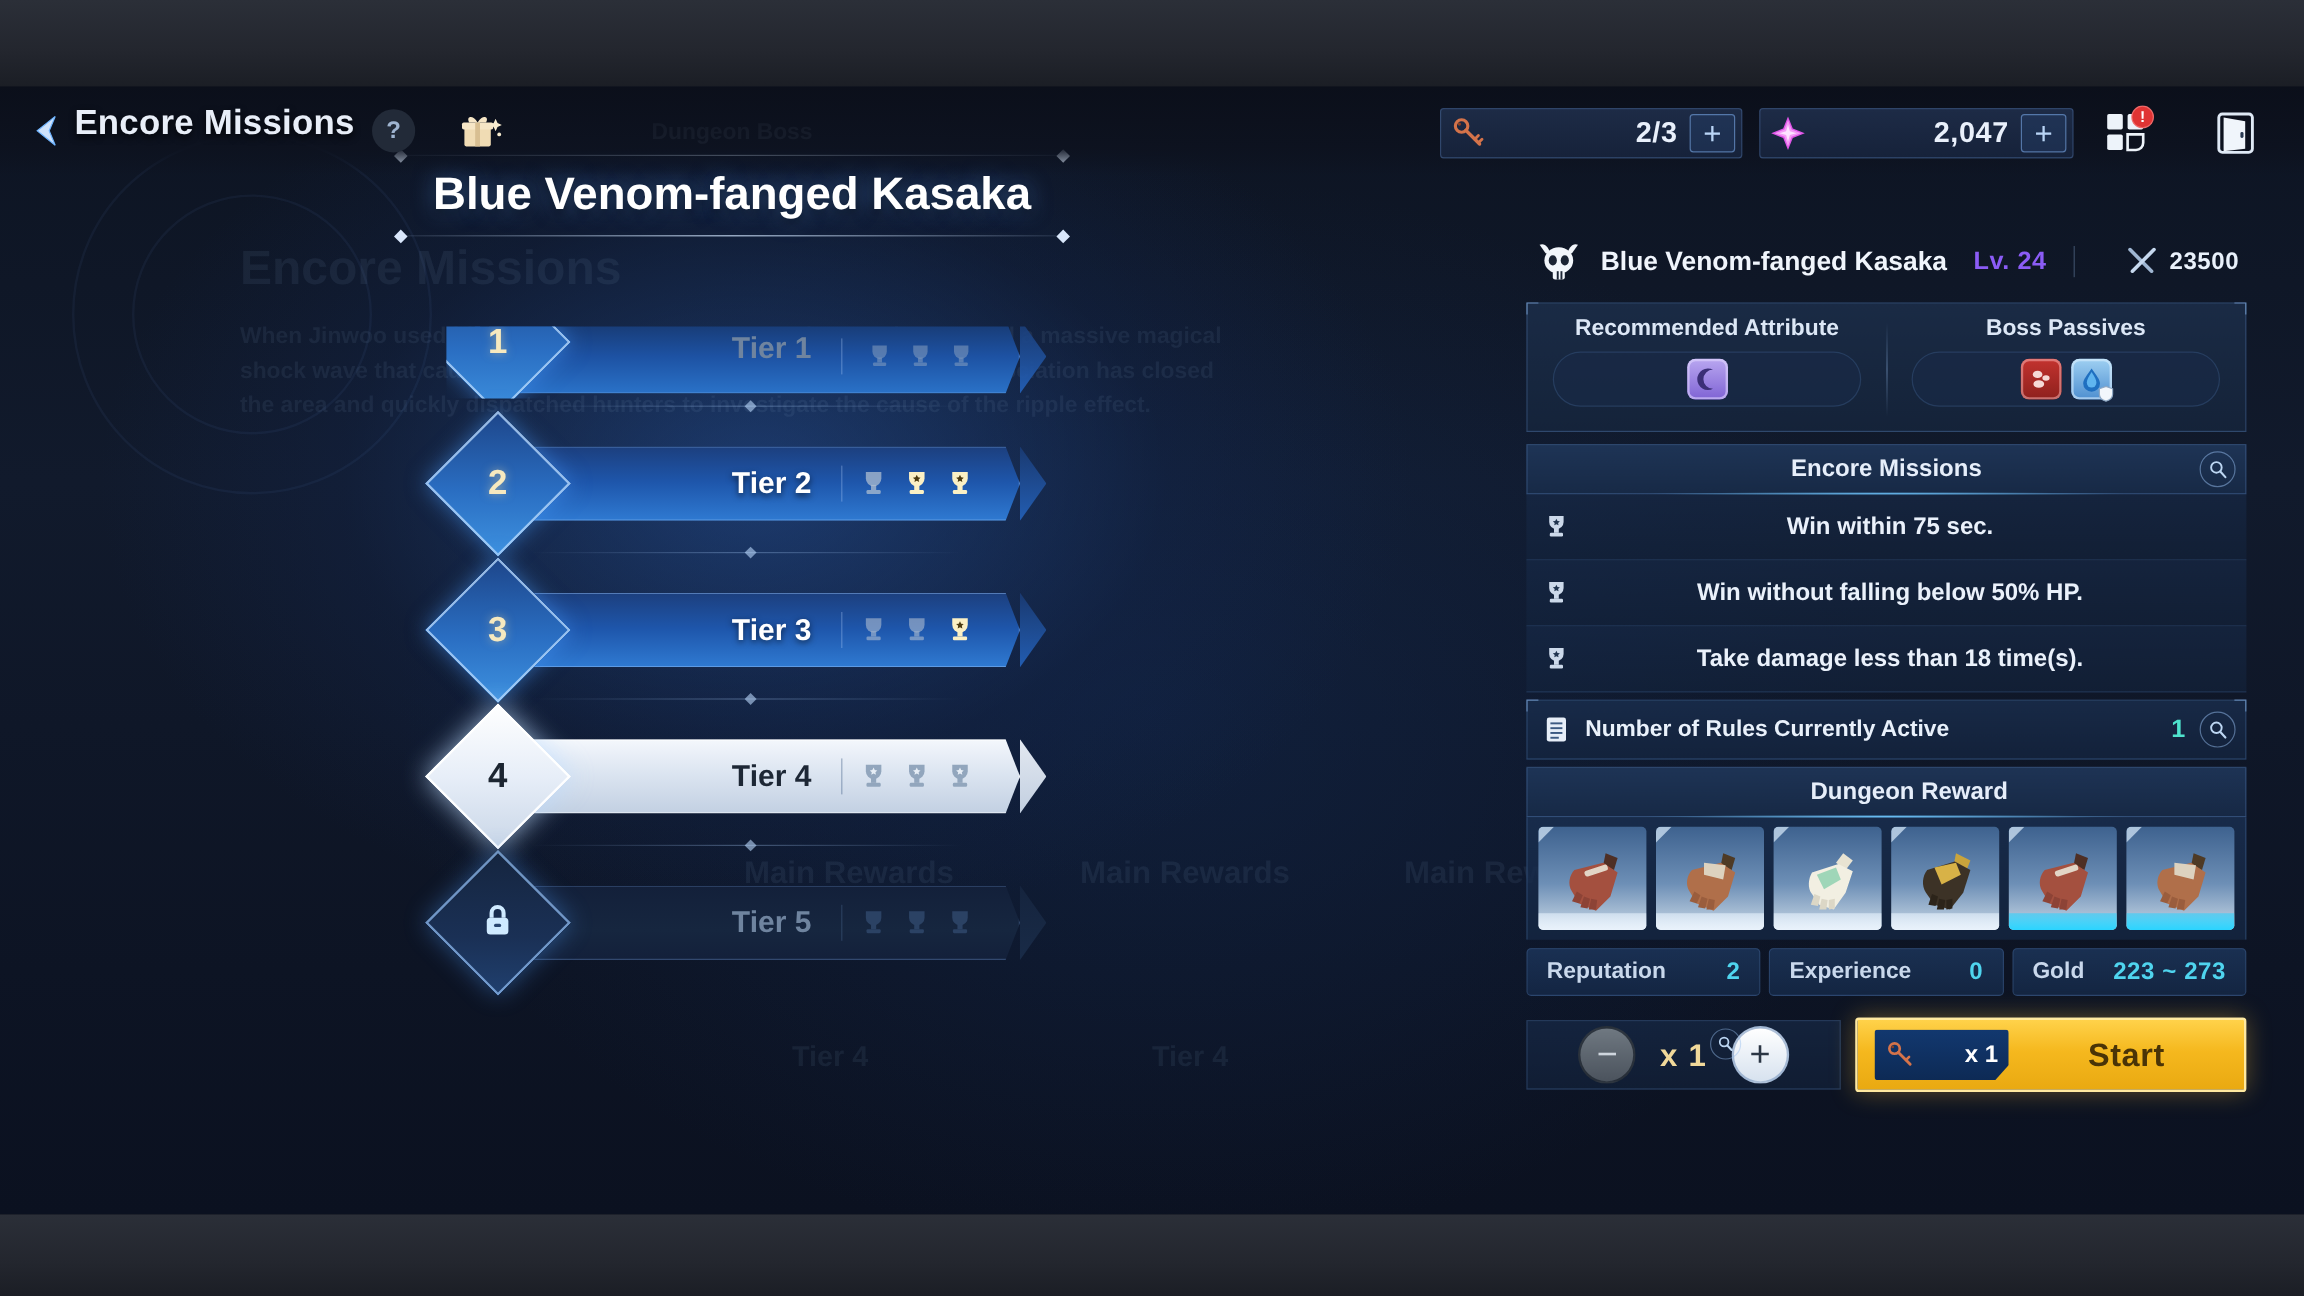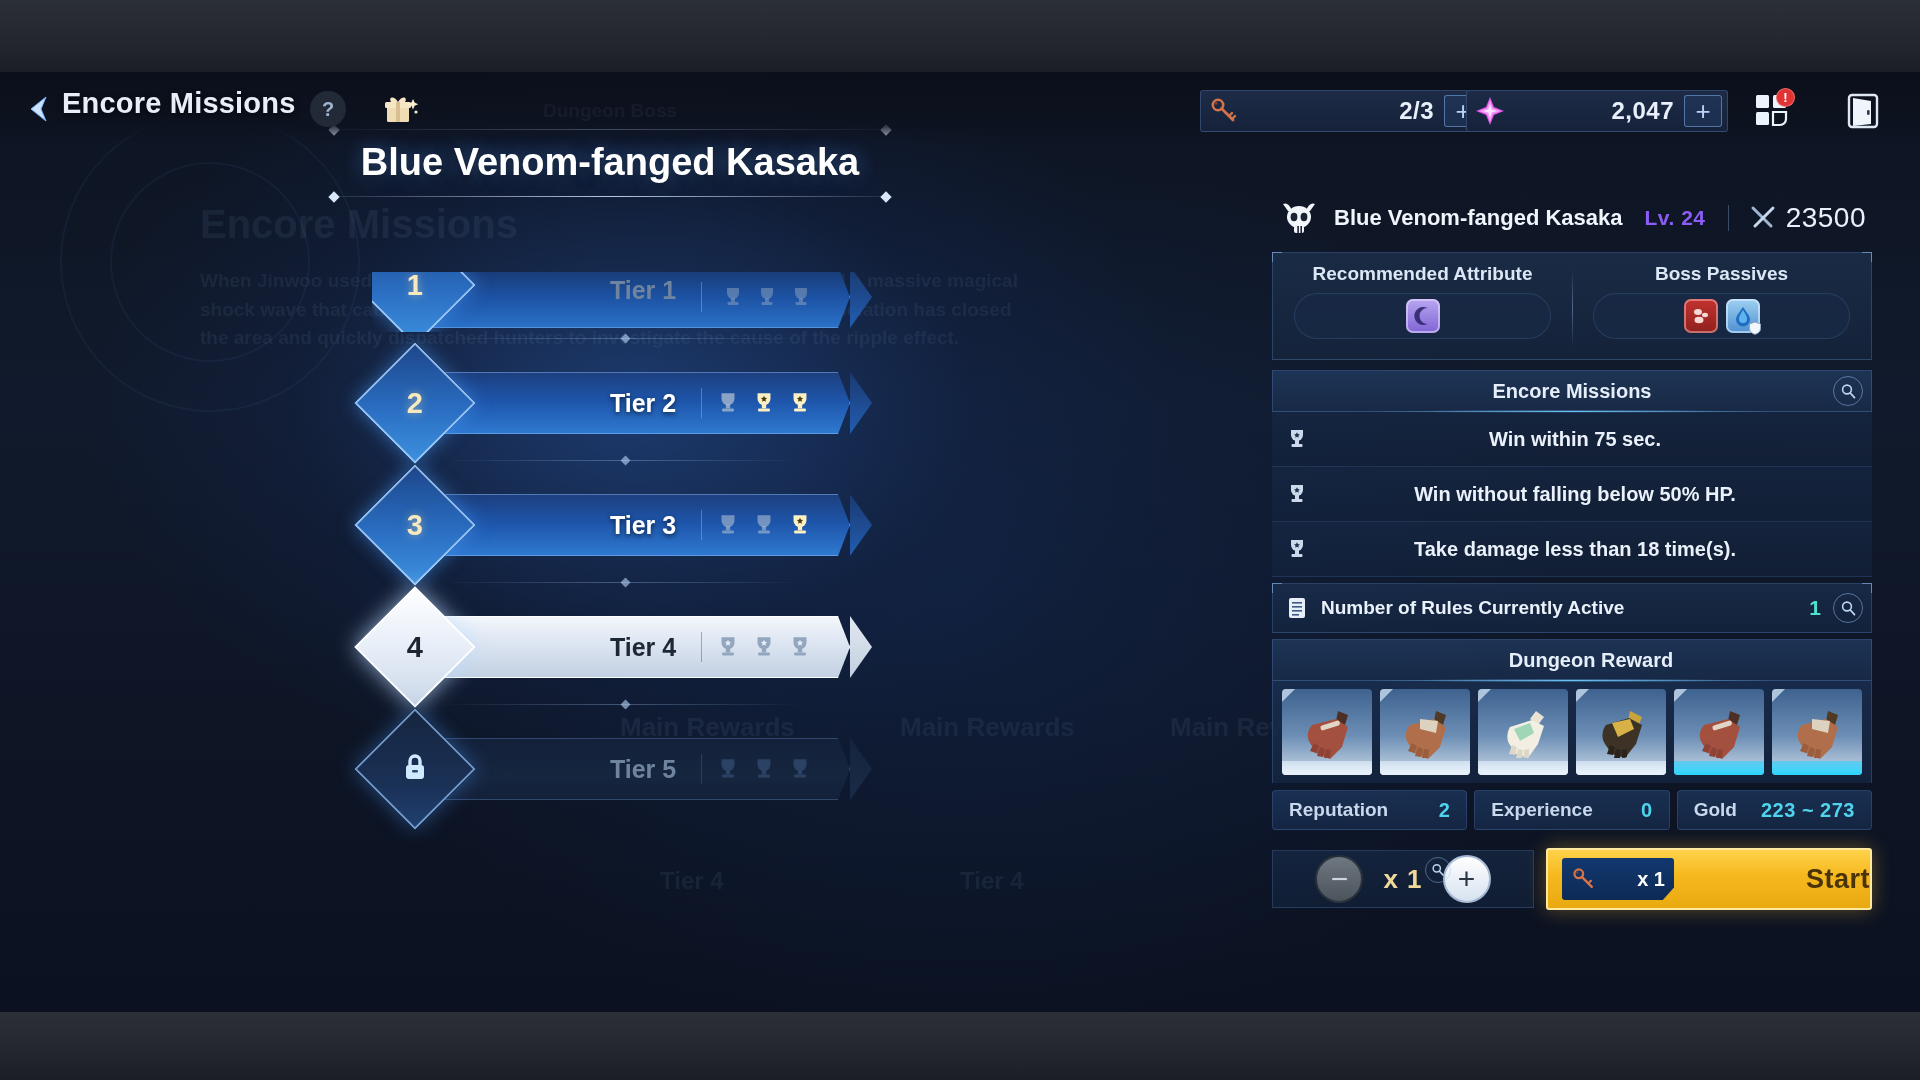--- a/index.html
+++ b/index.html
@@ -205,21 +205,21 @@
 
   
   .rpanel { position: absolute; left: 1272px; top: 190px; width: 600px; z-index: 30; }
 
   .boss-row { display: flex; align-items: center; height: 56px; padding-left: 4px; }
   .boss-skull { width: 46px; height: 46px; display:flex; align-items:center; justify-content:center; }
   .boss-row-name { font-size: 22px; font-weight: 700; color: #f0f5fc; margin-left: 12px; }
   .boss-lv { font-size: 21px; font-weight: 700; color: #8b5cf6; margin-left: 22px; letter-spacing: .5px; }
   .vsep { width: 1px; height: 26px; background: rgba(140,175,220,.35); margin-left: 22px; }
   .boss-cp { margin-left: auto; display: flex; align-items: center; gap: 9px; padding-right: 6px; }
-  .boss-cp-val { font-size: 28px; font-weight: 400; color: #e9f1fb; letter-spacing: .5px; text-align: center; }
+  .boss-cp-val { font-size: 20px; font-weight: 700; color: #e9f1fb; letter-spacing: .5px; text-align: center; }
 
   .card {
     background: linear-gradient(180deg, rgba(30,50,80,.72) 0%, rgba(22,38,62,.72) 100%);
     border: 1px solid rgba(95,140,200,.30);
     position: relative;
   }
   .card::before, .card::after {
     content:""; position:absolute; width:9px; height:9px; border-color: rgba(150,195,250,.55); border-style: solid;
   }
   .card::before { left:-1px; top:-1px; border-width: 1px 0 0 1px; }
@@ -335,21 +335,21 @@
     display: flex; align-items: center; cursor: pointer;
     box-shadow: 0 0 20px rgba(250,190,50,.35);
   }
   .key-cost {
     width: 112px; height: 42px; margin-left: 14px; border-radius: 3px;
     background: linear-gradient(180deg,#12386f,#0d2a55);
     clip-path: polygon(0 0, 100% 0, 100% 70%, 90% 100%, 0 100%);
     display: flex; align-items: center; justify-content: space-between; padding: 0 9px;
   }
   .key-cost .kq { font-size: 20px; font-weight: 700; color: #ffffff; }
-  .start-label { flex: 1; text-align: right; font-size: 27px; font-weight: 700; color: #4a3407; letter-spacing: .5px; }
+  .start-label { flex: 1; text-align: center; font-size: 27px; font-weight: 700; color: #4a3407; letter-spacing: .5px; }
 </style>
 </head>
 <body>
 
 <div id="app">
 
   <div class="letterbox top"></div>
   <div class="letterbox bottom"></div>
 
   <div class="stage">
@@ -386,21 +386,21 @@
         <rect x="7" y="16" width="22" height="16" rx="1.5" fill="#f0dcb4"></rect>
         <rect x="5" y="12" width="26" height="6" rx="1.5" fill="#f6e6c6"></rect>
         <rect x="16" y="12" width="4" height="20" fill="#d8bf92"></rect>
         <path d="M18 12 C14 5, 8 7, 11 12 Z" fill="#f6e6c6"></path>
         <path d="M18 12 C22 5, 28 7, 25 12 Z" fill="#f6e6c6"></path>
         <path d="M33 9 l1.6 3.6 3.6 1.6 -3.6 1.6 -1.6 3.6 -1.6 -3.6 -3.6 -1.6 3.6 -1.6z" fill="#f8ecd0"></path>
         <circle cx="36" cy="22" r="1.6" fill="#f8ecd0"></circle>
       </svg>
     </div>
 
-    <div class="cur-pill" style="left:1200px; width:288px;">
+    <div class="cur-pill" style="left:1200px; width:252px;">
       <span class="cicon">
         <svg width="30" height="30" viewBox="0 0 30 30">
           <circle cx="9" cy="9" r="5.2" fill="none" stroke="#d4734a" stroke-width="2.6"></circle>
           <circle cx="7.2" cy="7.4" r="1.4" fill="#8c3f22"></circle>
           <path d="M12.5 12.5 L24 24" stroke="#d4734a" stroke-width="2.8" stroke-linecap="round"></path>
           <path d="M20 20 L23 17" stroke="#d4734a" stroke-width="2.4" stroke-linecap="round"></path>
           <path d="M23 23 L26 20" stroke="#d4734a" stroke-width="2.4" stroke-linecap="round"></path>
         </svg>
       </span>
       <span class="cval">2/3</span>

